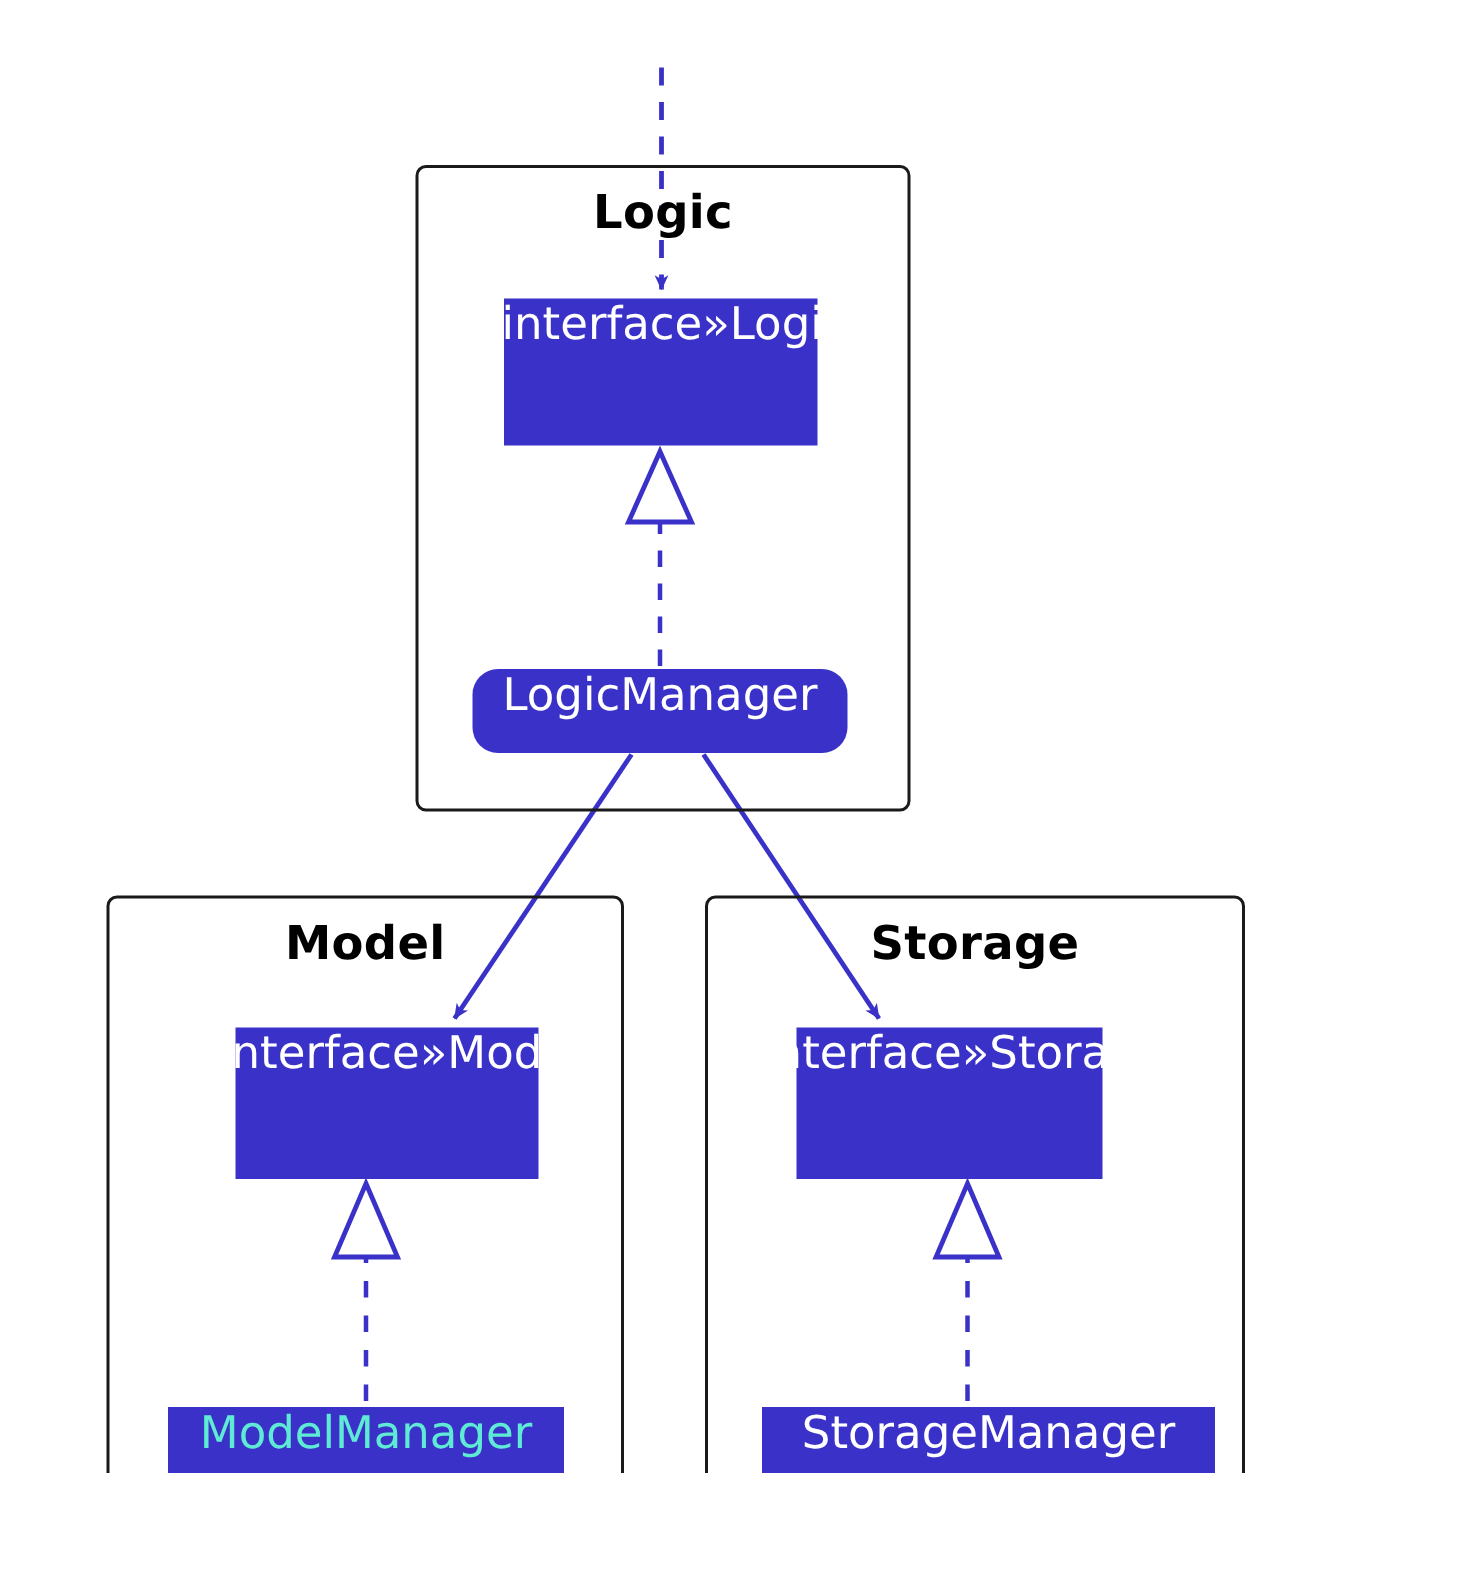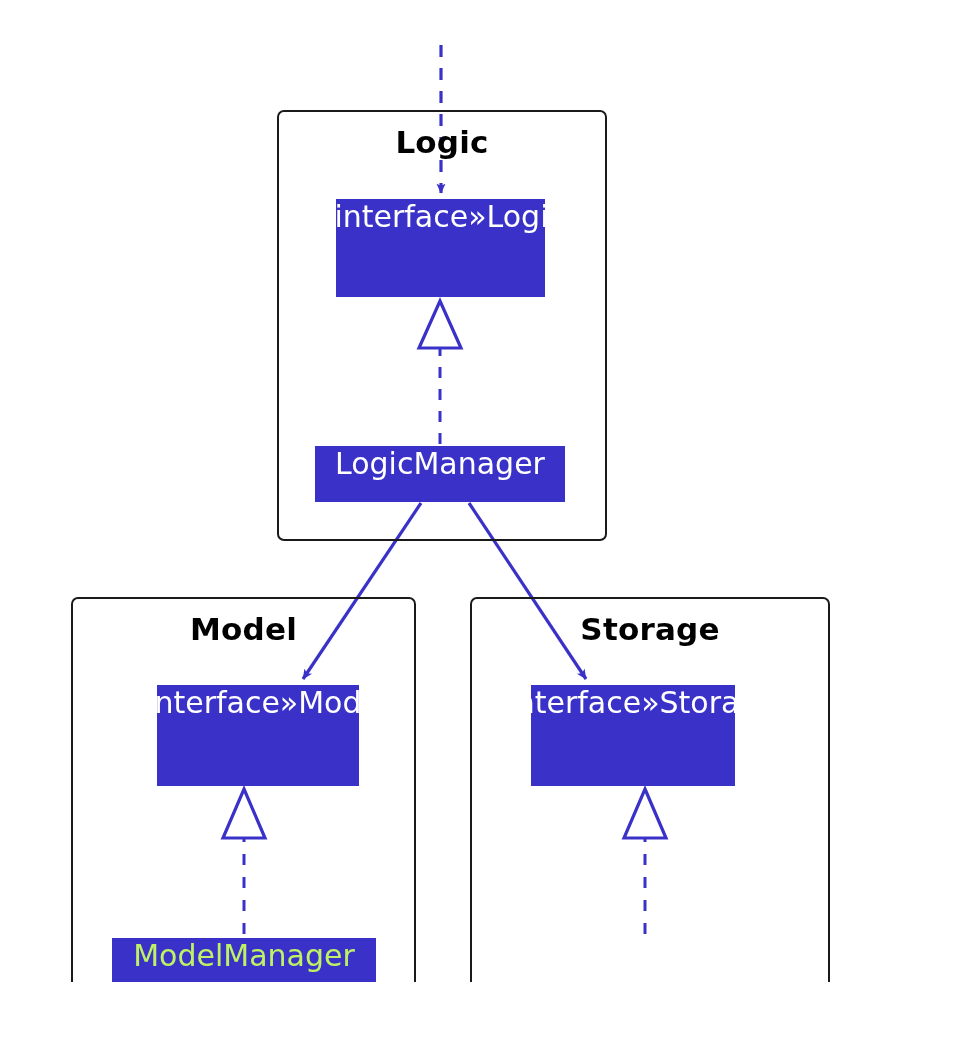--- a/index.html
+++ b/index.html
@@ -115,32 +115,35 @@
 
   <div class="pkg" id="pkg-storage" style="left: 470px; top: 597px; width: 360px; height: 433px; border-color: rgb(26, 26, 26);">
     <div class="pkg-title" style="top: 12px; font-size: 31px;">Storage</div>
   </div>
 
   <div class="cls" id="cls-logic-interface" style="left: 336px; top: 199px; width: 209px; height: 98px; font-size: 30px; background: rgb(58, 50, 200); color: rgb(255, 255, 255);">
     <span class="stereo">«interface»</span>
     <span class="cname">Logic</span>
   </div>
 
-  <div class="cls" id="cls-logic-manager" style="left: 315px; top: 446px; width: 250px; height: 56px; font-size: 30px; background: rgb(58, 50, 200); color: rgb(255, 255, 255);">
+  <div class="cls" id="cls-logic-manager" style="left: 315px; top: 446px; width: 250px; height: 56px; font-size: 30px; background: rgb(58, 50, 200); color: rgb(255, 255, 255); border-radius: 17px;">
     <span class="cname">LogicManager</span>
   </div>
 
   <div class="cls" id="cls-model-interface" style="left: 157px; top: 685px; width: 202px; height: 101px; font-size: 30px; background: rgb(58, 50, 200); color: rgb(255, 255, 255);">
     <span class="stereo">«interface»</span>
     <span class="cname">Model</span>
   </div>
 
-  <div class="cls" id="cls-model-manager" style="left: 112px; top: 938px; width: 264px; height: 52px; font-size: 30px; background: rgb(58, 50, 200); color: #bef264;">
+  <div class="cls" id="cls-model-manager" style="left: 112px; top: 938px; width: 264px; height: 52px; font-size: 30px; background: rgb(58, 50, 200); color: #5eead4;">
     <span class="cname">ModelManager</span>
   </div>
 
   <div class="cls" id="cls-storage-interface" style="left: 531px; top: 685px; width: 204px; height: 101px; font-size: 30px; background: rgb(58, 50, 200); color: rgb(255, 255, 255);">
     <span class="stereo">«interface»</span>
     <span class="cname">Storage</span>
   </div>
 
+  <div class="cls" id="cls-storage-manager" style="left: 508px; top: 938px; width: 302px; height: 52px; font-size: 30px; background: rgb(58, 50, 200); color: rgb(255, 255, 255);">
+    <span class="cname">StorageManager</span>
+  </div>
 
 </div>
 
 </body></html>

